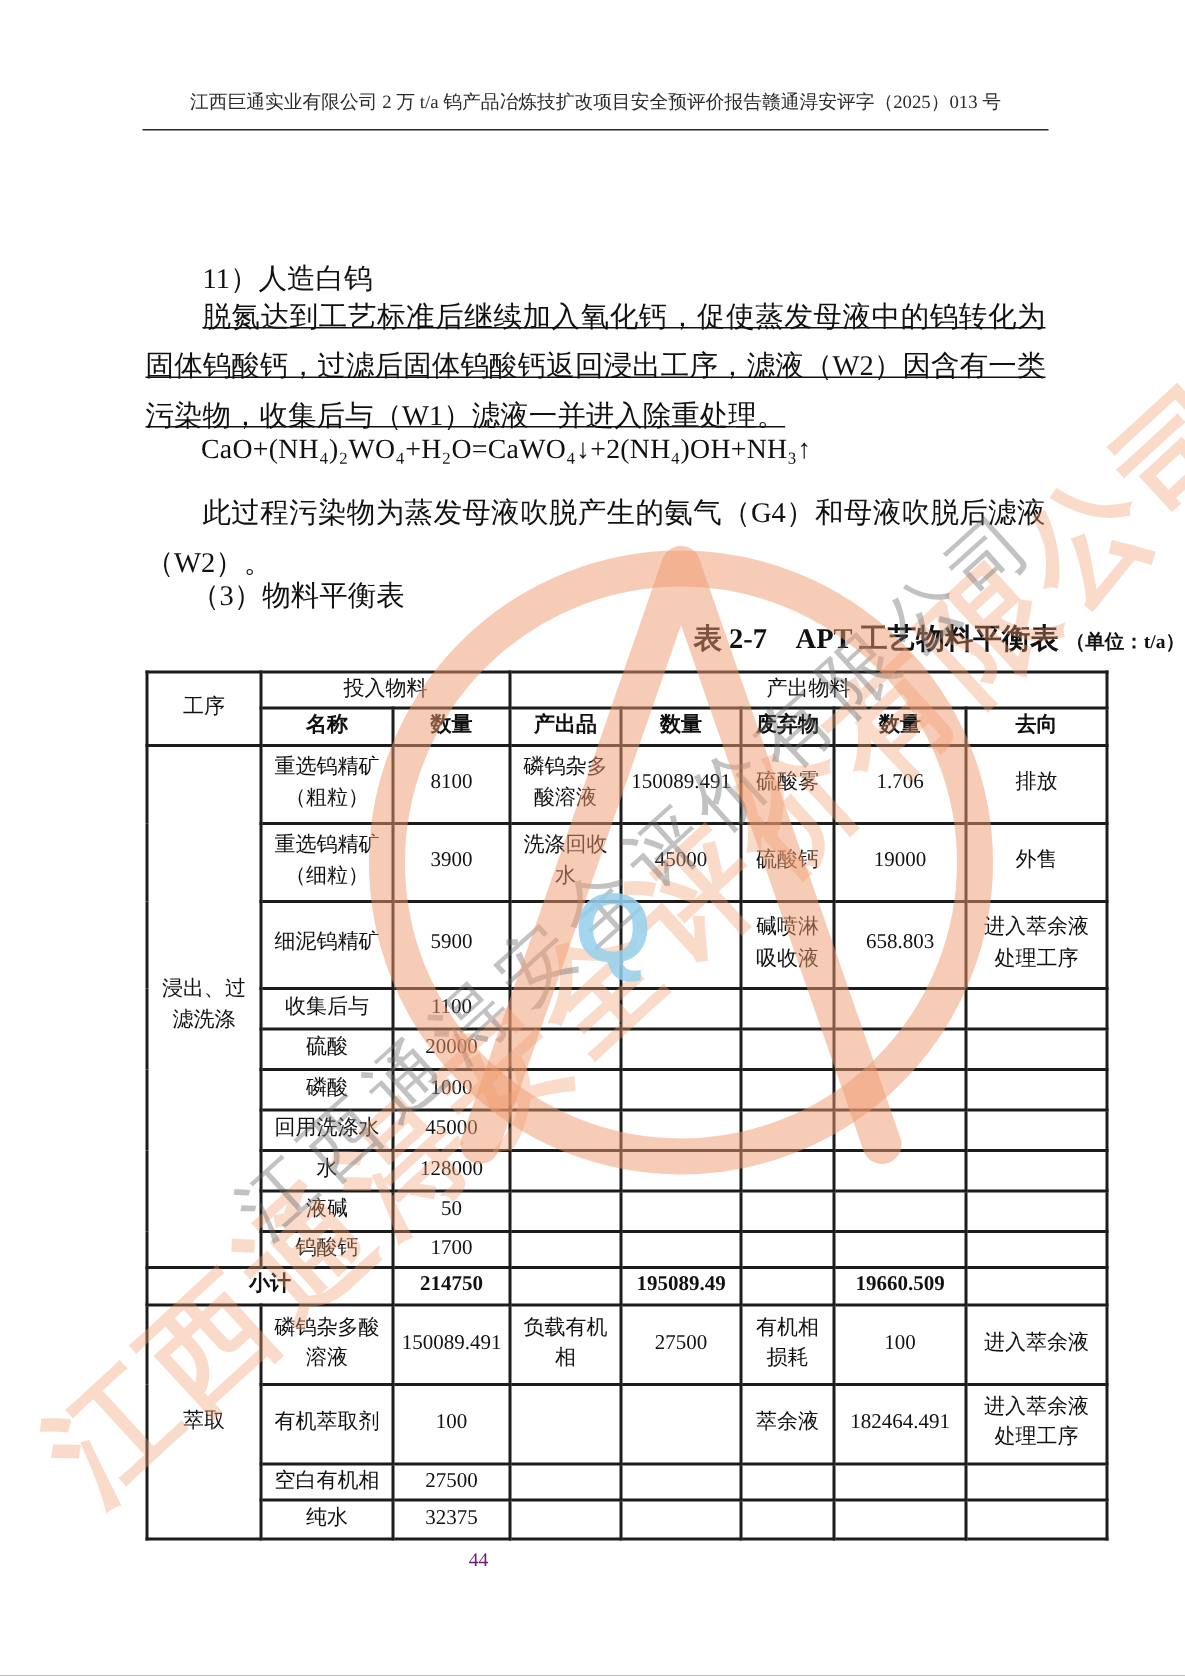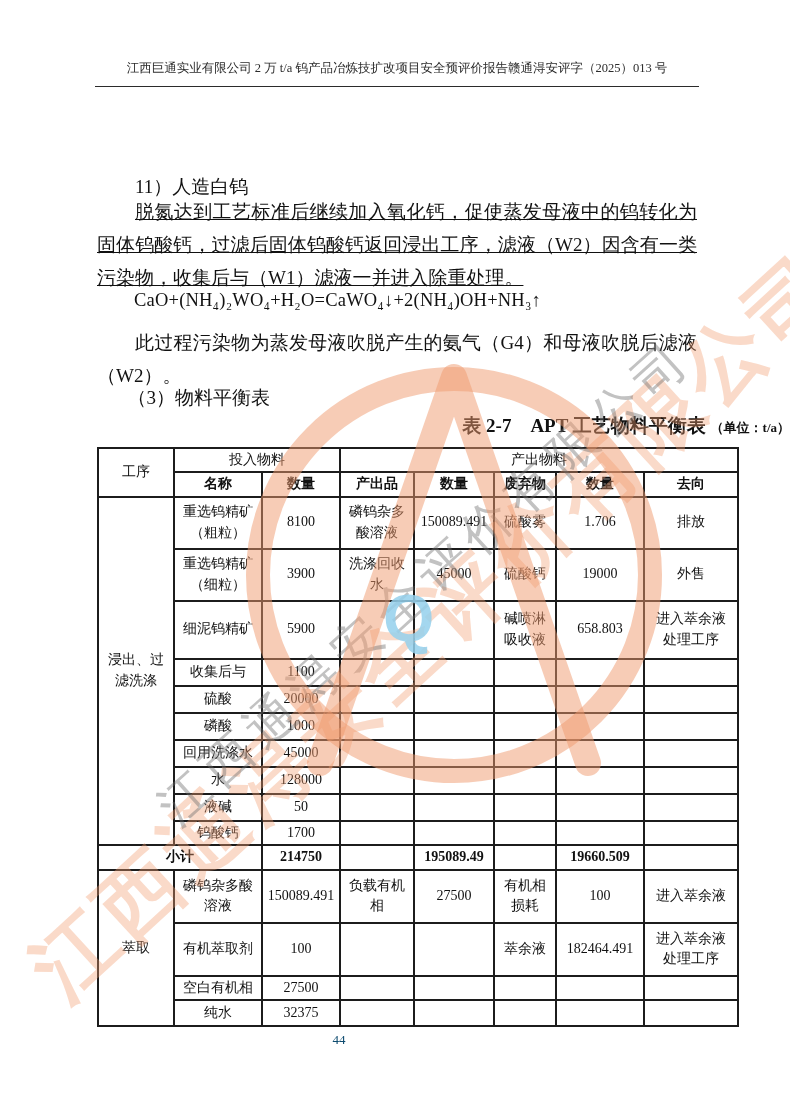--- a/index.html
+++ b/index.html
@@ -28,21 +28,21 @@
   .ttl .unit{font-size:13px; font-weight:bold;}
   
   .tblwrap{position:absolute; left:97px; top:447px; width:640px;}
   table.mb{border-collapse:collapse; table-layout:fixed; width:640px; font-size:14px; color:#111;border-radius:25px;}
   table.mb td, table.mb th{border:2px solid #1c1c1c; text-align:center; vertical-align:middle;
        padding:1px 3px; line-height:1.45; font-weight:normal; overflow:hidden;}
   table.mb th{font-weight:bold;}
   table.mb .b{font-weight:bold;}
   table.mb .dest{padding:1px 5px;}
   
-  .pgnum{position:absolute; top:1032px; left:0; width:638px; text-align:center; font-size:13px; color:#0c4a6e;margin-left:20px;}
+  .pgnum{position:absolute; top:1032px; left:0; width:638px; text-align:center; font-size:13px; color:#701a75;}
   
   .wm{position:absolute; inset:0; pointer-events:none; z-index:6;}
   .wm-text-lg{
     position:absolute; left:-95px; top:572px; width:1060px; text-align:center;
     transform:rotate(-42.5deg); transform-origin:center;
     font-size:82px; letter-spacing:6px; font-weight:bold; white-space:nowrap;
     color:rgba(242,158,112,0.38);
   }
   .wm-text-sm{
     position:absolute; left:45px; top:549px; width:760px; text-align:center;

